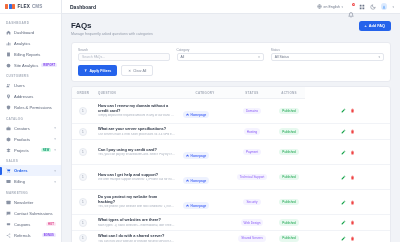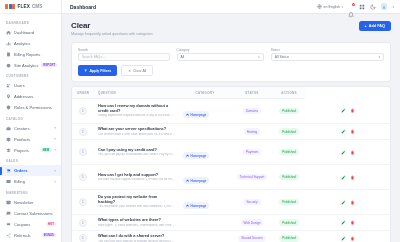--- a/index.html
+++ b/index.html
@@ -347,21 +347,21 @@
           </svg>
         </div>
         <span style="font-size:3px;color:#9aa1ae">▾</span>
       </div>
     </header>
 
     <div class="content">
 
       <div class="page-head">
         <div class="page-head-left">
-          <div class="h1">Clear</div>
+          <div class="h1">FAQs</div>
           <div class="sub">Manage frequently asked questions with categories</div>
         </div>
         <button class="btn-primary">
           <span>+</span>
           <span>Add FAQ</span>
         </button>
       </div>
 
       <div class="card">
         <div class="filters">

